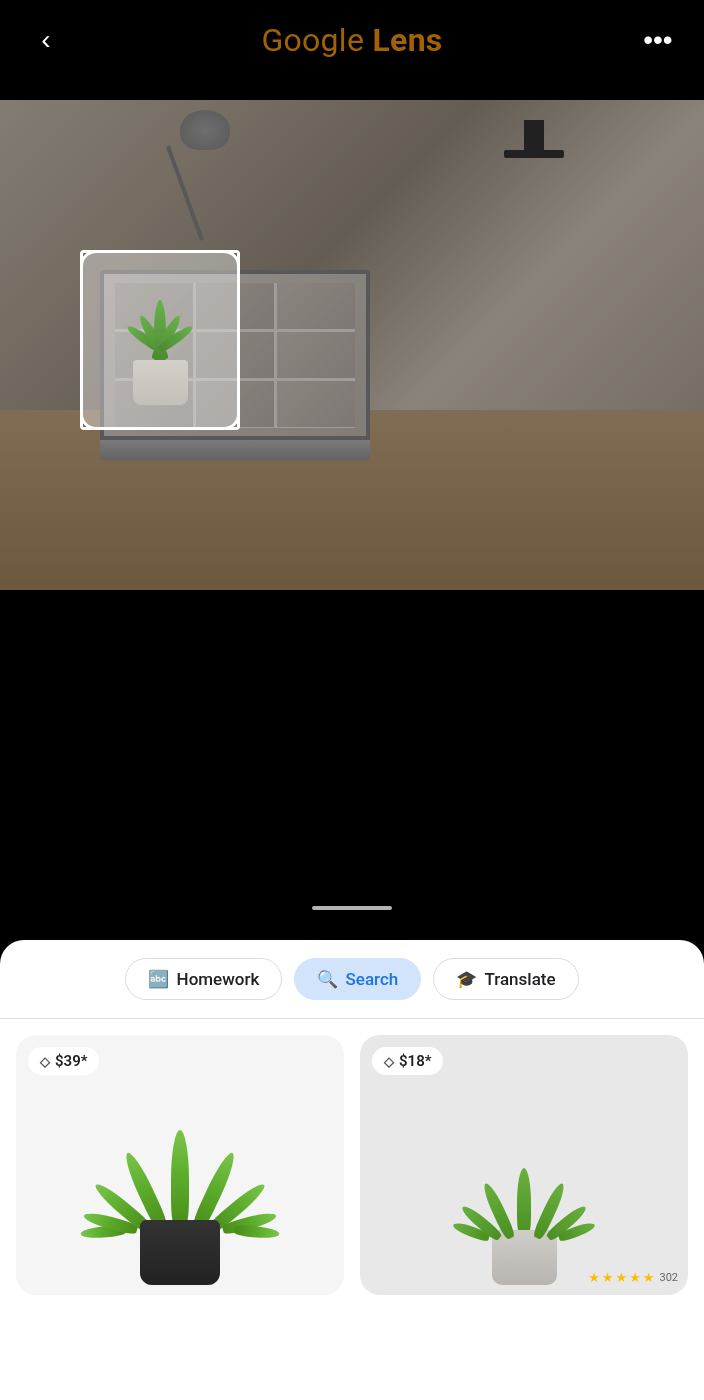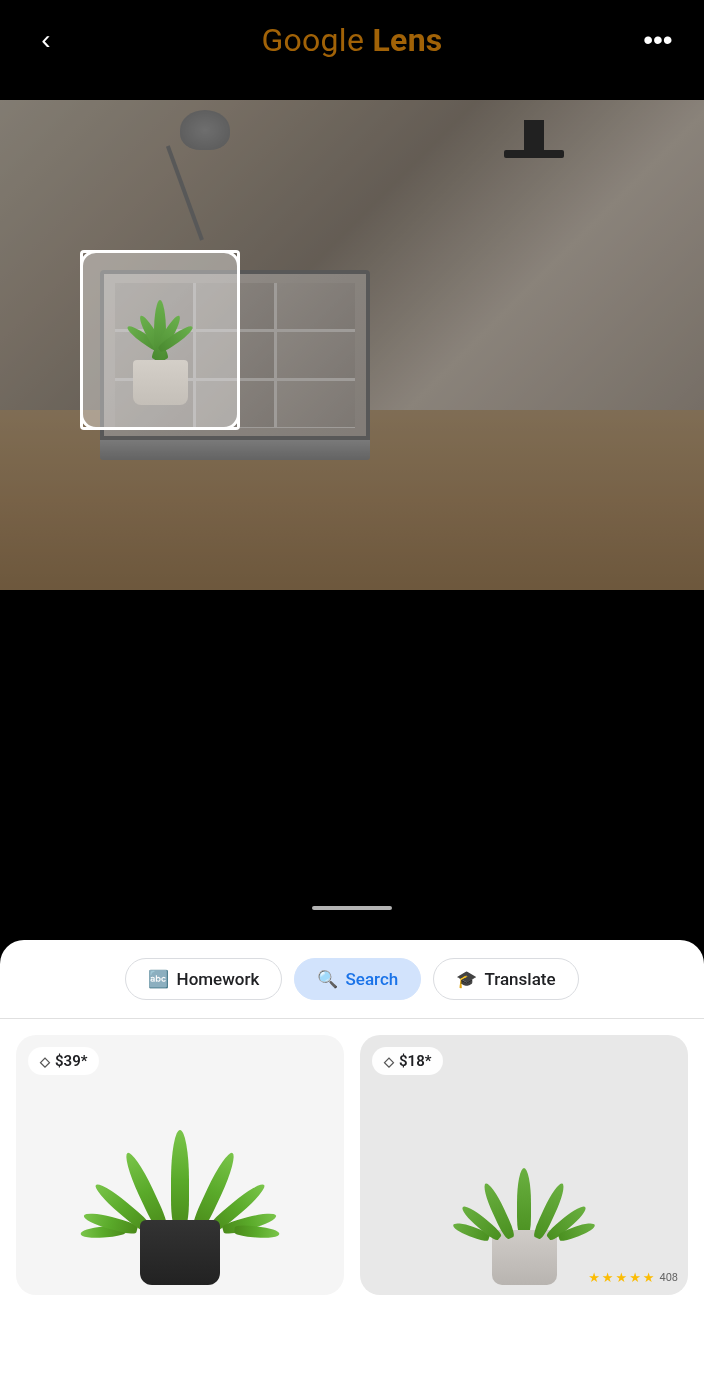--- a/index.html
+++ b/index.html
@@ -610,18 +610,18 @@
           </div>
           <div class="right-pot"></div>
         </div>
       </div>
       <div class="stars-row">
         <span class="star">★</span>
         <span class="star">★</span>
         <span class="star">★</span>
         <span class="star">★</span>
         <span class="star half">★</span>
-        <span class="reviews-count">408</span>
+        <span class="reviews-count">302</span>
       </div>
     </div>
 
   </div>
 </div>
 
 </body></html>

